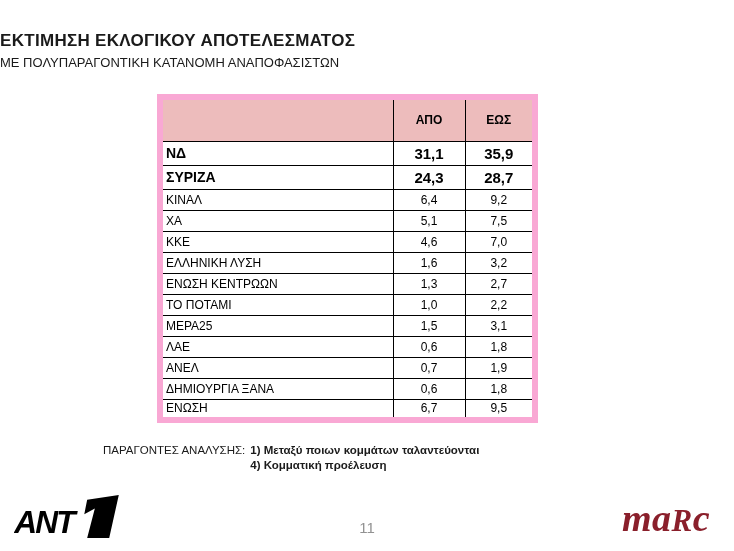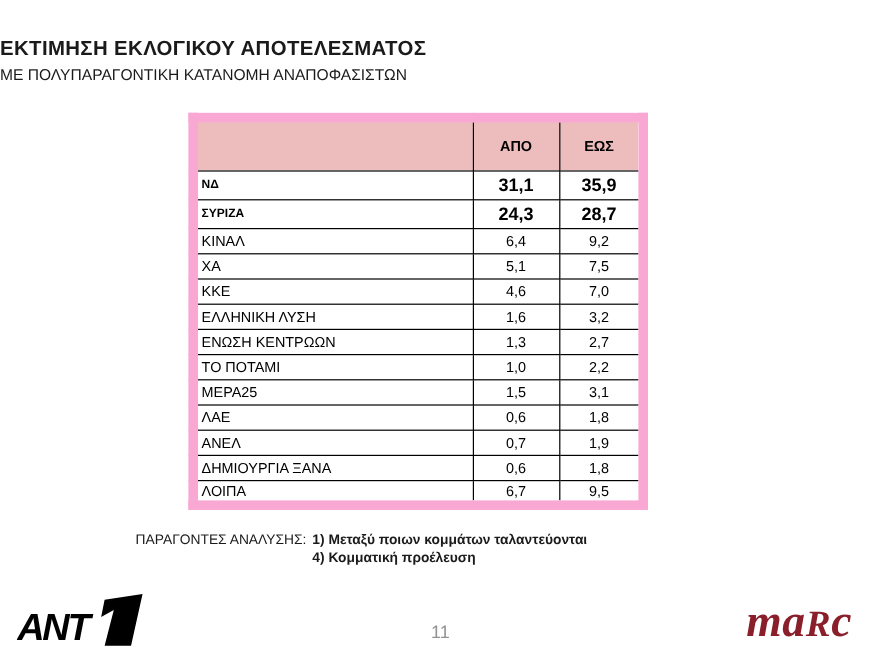--- a/index.html
+++ b/index.html
@@ -8,40 +8,40 @@
     font-family:"Liberation Sans",sans-serif;color:#1a1a1a;
   }
   
   .title-block{position:absolute;top:31px;left:0;right:12px;text-align:left;}
   .main-title{font-size:17px;font-weight:bold;letter-spacing:.3px;color:#1a1a1a;}
   .sub-title{font-size:13px;margin-top:4px;color:#1a1a1a;}
   
   .results-table{
     position:absolute;left:157px;top:94px;
     border-collapse:collapse;table-layout:fixed;
-    border:8px solid #f9a8d4;
+    border:6px solid #f9a8d4;
   }
   .results-table col.c-party{width:233px;}
   .results-table col.c-from{width:72px;}
   .results-table col.c-to{width:70px;}
   .results-table th,.results-table td{border:1px solid #000;padding:0;overflow:hidden;white-space:nowrap;}
   .results-table thead tr{height:44px;}
   .results-table thead th{
     background:var(--table-header-bg,#EDBCBC);
     font-size:12px;font-weight:bold;text-align:center;vertical-align:middle;color:#000;
   }
   .results-table tbody tr{height:21px;}
   .results-table tbody tr.emphasis{height:24px;}
   td.party{font-size:12px;text-align:left;padding-left:3px;vertical-align:middle;color:#000;}
   td.val{font-size:12px;text-align:center;vertical-align:middle;color:#000;}
-  tr.emphasis td.party{font-weight:bold;font-size:10px;}
+  tr.emphasis td.party{font-weight:bold;font-size:14px;}
   tr.emphasis td.val{font-weight:bold;font-size:15px;}
   
   .footnote{
-    position:absolute;left:113px;top:443px;
+    position:absolute;left:103px;top:443px;
     display:flex;align-items:flex-start;
     font-size:11.5px;line-height:15px;color:#1a1a1a;
   }
   .footnote .fn-label{white-space:nowrap;margin-right:5px;}
   .footnote .fn-items div{white-space:nowrap;font-weight:bold;}
   
   .ant1-logo{position:absolute;left:14px;top:494px;width:108px;height:46px;}
   
   .marc-logo{
     position:absolute;right:24px;top:496px;
@@ -133,21 +133,21 @@
       <td class="party">ΑΝΕΛ</td>
       <td class="val from">0,7</td>
       <td class="val to">1,9</td>
     </tr>
         <tr>
       <td class="party">ΔΗΜΙΟΥΡΓΙΑ ΞΑΝΑ</td>
       <td class="val from">0,6</td>
       <td class="val to">1,8</td>
     </tr>
         <tr>
-      <td class="party">ΛΟΙΠΑ</td>
+      <td class="party">ΕΝΩΣΗ</td>
       <td class="val from">6,7</td>
       <td class="val to">9,5</td>
     </tr>
       </tbody>
   </table>
 
   <div class="footnote">
     <div class="fn-label">ΠΑΡΑΓΟΝΤΕΣ ΑΝΑΛΥΣΗΣ:</div>
     <div class="fn-items" id="fn-items">
         <div>1) Μεταξύ ποιων κομμάτων ταλαντεύονται</div>

